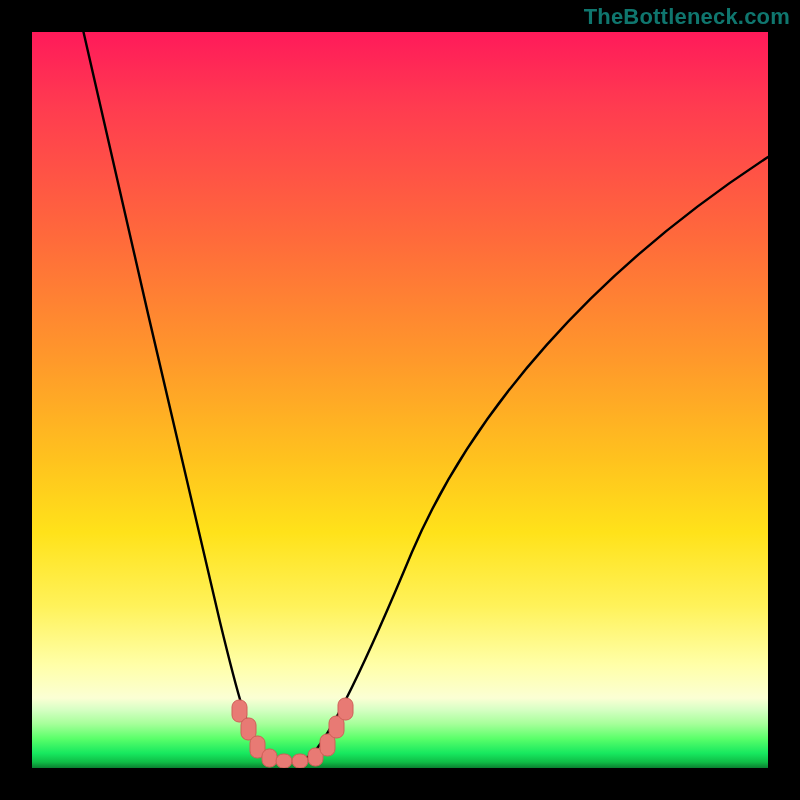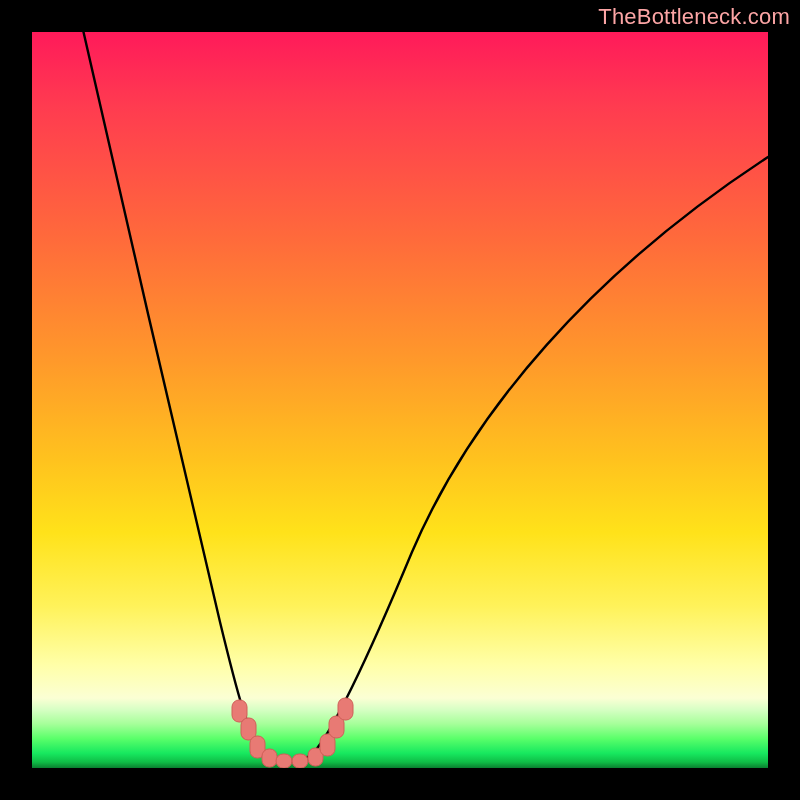--- a/index.html
+++ b/index.html
@@ -58,24 +58,24 @@
     left: 0;
     top: 0;
     width: 100%;
     height: 100%;
     pointer-events: none;
   }
   .watermark {
     position: absolute;
     top: 4px;
     right: 10px;
-    color: #fca5a5;
+    color: #0f766e;
     font-size: 22px;
     letter-spacing: 0.2px;
-    font-weight: 400;
+    font-weight: 700;
     user-select: none;
   }
 </style>
 </head>
 <body>
 
 <div class="frame">
 
   <div class="watermark">TheBottleneck.com</div>
 

